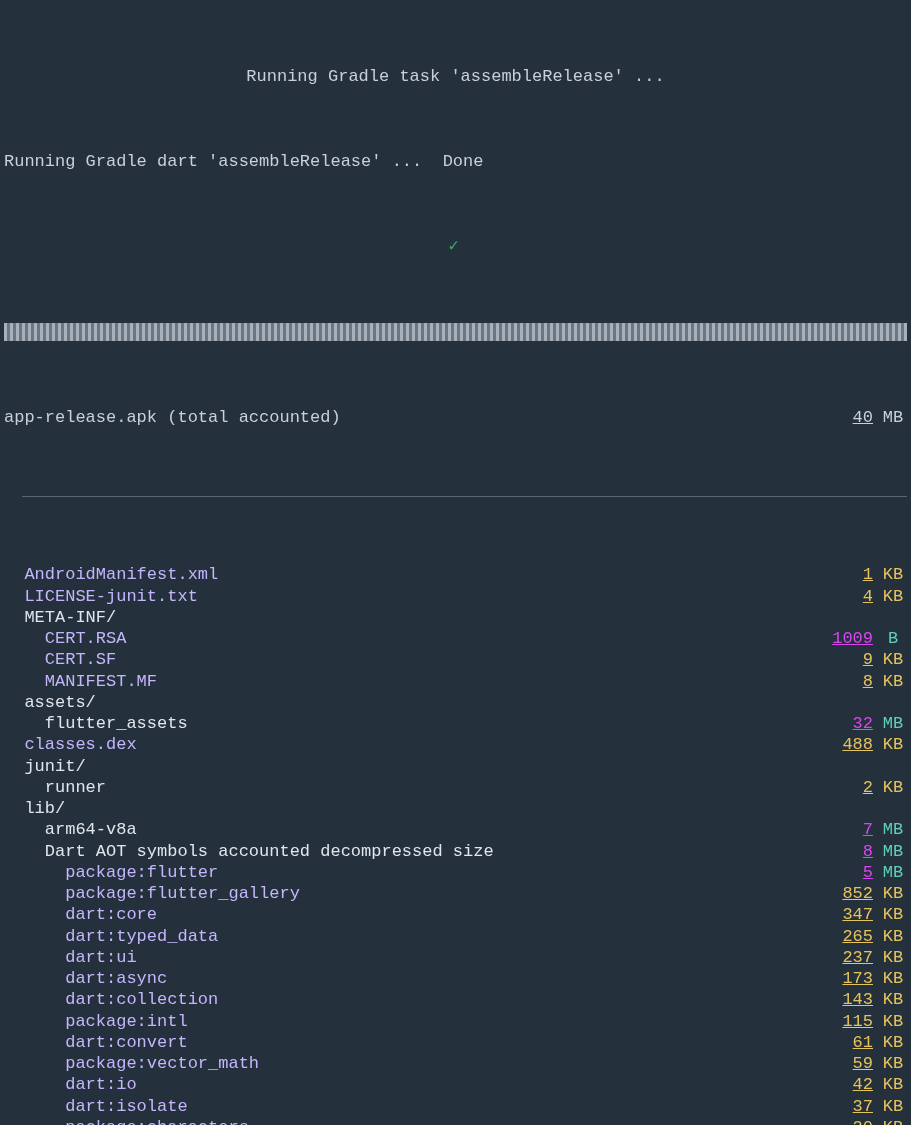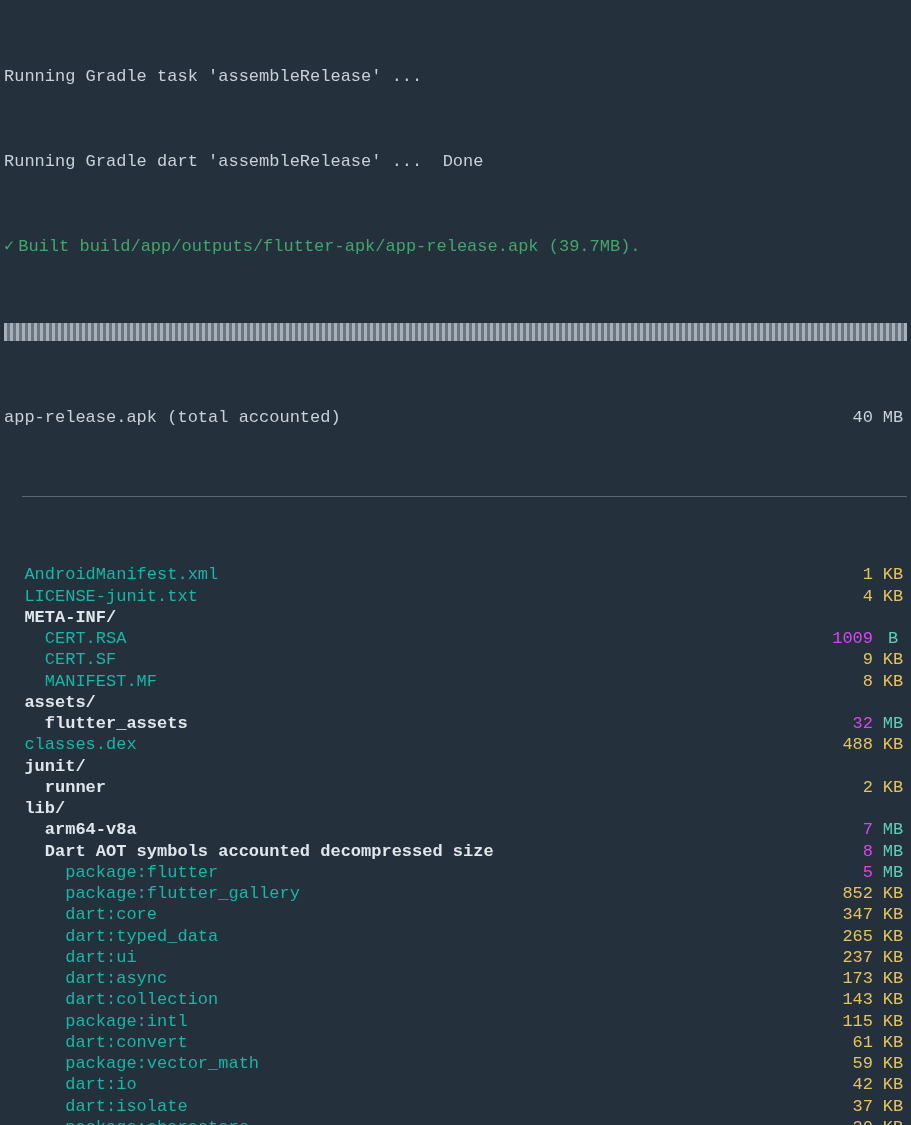--- a/index.html
+++ b/index.html
@@ -12,20 +12,21 @@
     line-height: 1.25;
     width: 911px;
   }
   .term {
     padding: 2px 4px 8px 4px;
     white-space: pre;
   }
   .line {
     display: flex;
     align-items: baseline;
+    justify-content: center;
   }
   .grow { flex: 1 1 auto; }
   .mono { white-space: pre; }
   .check { color: #3fa76b; margin-right: 4px;}
   .built { color: #3fa76b; }
   .bar {
     display: block;
     height: 18px;
     background: repeating-linear-gradient(
       90deg,
@@ -46,29 +47,30 @@
     align-items: baseline;
   }
   .row .name {
     flex: 1 1 auto;
     white-space: pre;
   }
   .row .size {
     width: 46px;
     text-align: right;
     white-space: pre;
+    text-decoration: underline;
   }
   .row .unit {
     width: 28px;
     text-align: center;
     padding-left: 6px;
     white-space: pre;
   }
-  .bold { font-weight: 700; color: #dfe6ec; }
-  .dim  { color: #14b8a6; }
+  .bold { font-weight: 400; color: #dfe6ec; }
+  .dim  { color: #c4b5fd; }
   
   .c-yellow { color: #e6c35c; }
   .c-teal   { color: #d946ef; }
   
   .u-kb { color: #e6c35c; }
   .u-mb { color: #5fd1b9; }
   .u-b  { color: #5fd1b9; }
 </style>
 </head>
 <body>
@@ -79,21 +81,20 @@
     <span class="mono">Running Gradle task 'assembleRelease' ...</span>
   </div>
 
   <div class="line">
     <span class="mono">Running Gradle dart 'assembleRelease' ...  Done</span>
     <span class="grow"></span>
   </div>
 
   <div class="line">
     <span class="check mono">✓</span>
-    <span class="built mono">Built build/app/outputs/flutter-apk/app-release.apk (39.7MB).</span>
   </div>
 
   <span class="bar"></span>
 
   <div class="row">
     <span class="name mono">app-release.apk (total accounted)</span>
     <span class="size mono">40</span>
     <span class="unit mono">MB</span>
   </div>
 

